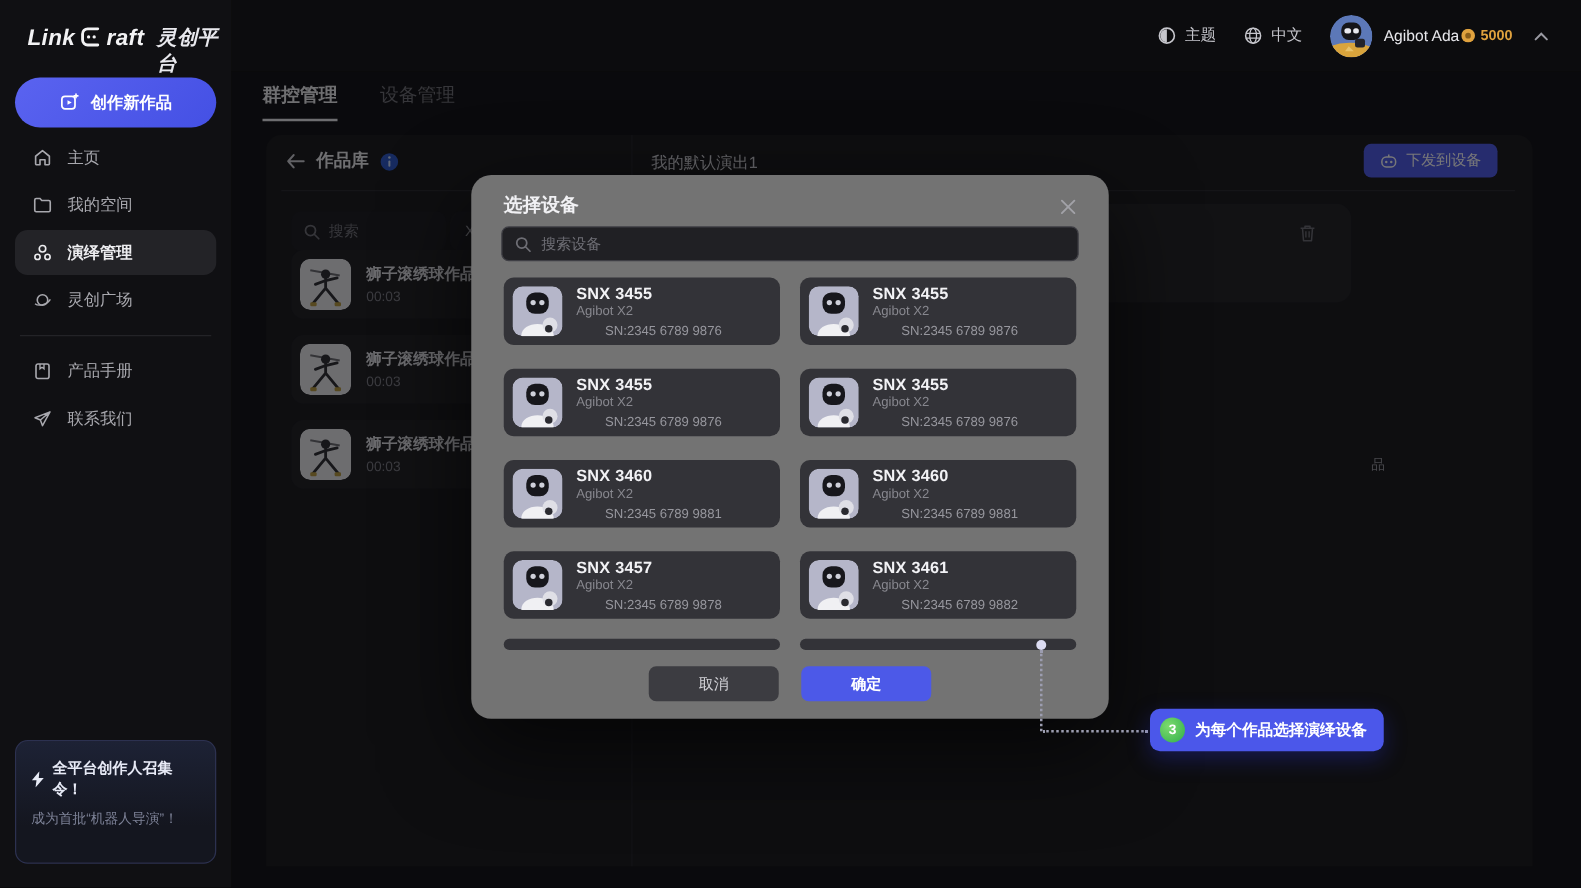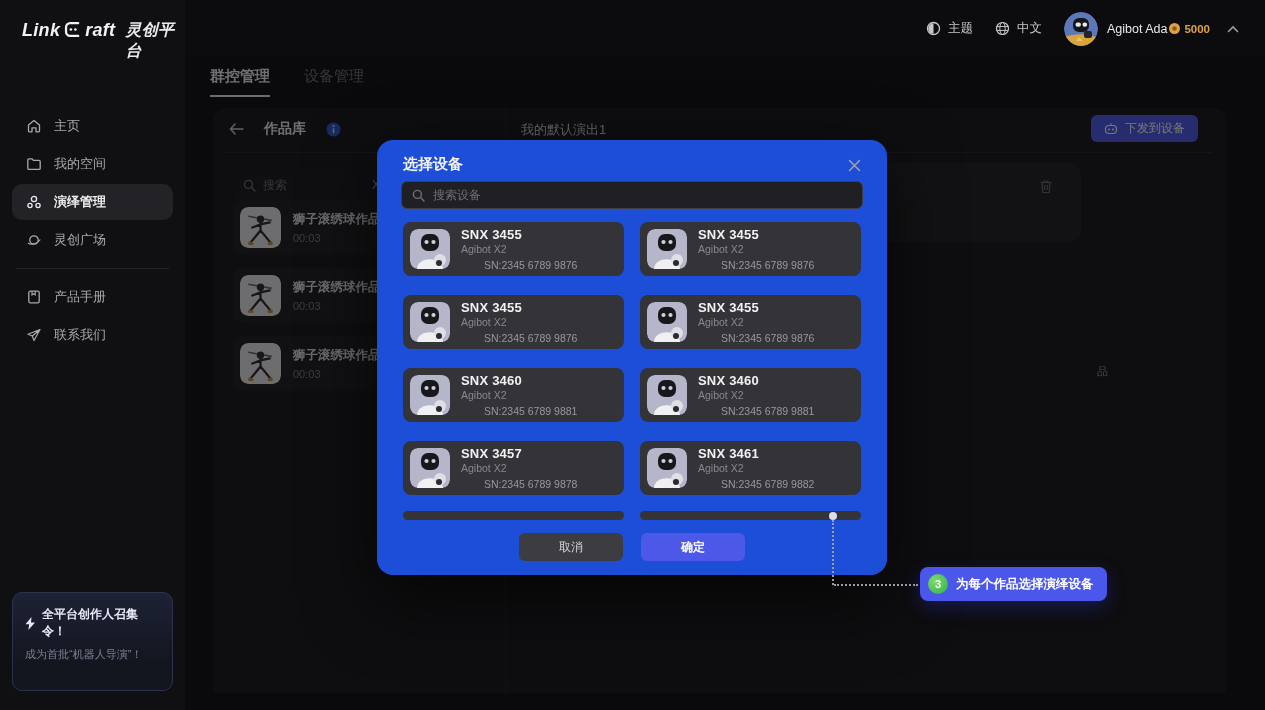--- a/index.html
+++ b/index.html
@@ -41,21 +41,21 @@
   
   .content { position:absolute; left:185px; top:57px; width:1080px; height:653px; background:#0f0f12; z-index:1; }
   .tabs { position:absolute; left:25px; top:10px; display:flex; gap:34px; }
   .tab { font-size:15px; color:#6f6f76; padding-bottom:9px; cursor:pointer; }
   .tab.active { color:#ededf0; font-weight:bold; border-bottom:2px solid #e9e9ee; }
   .panel { position:absolute; left:28px; top:51px; width:1013px; height:585px; background:#17171a; border-radius:12px 12px 0 0; }
   .h-divider { position:absolute; left:12px; right:14px; top:44px; height:1px; background:#26262b; }
   .v-divider { position:absolute; left:292px; top:0; bottom:0; width:1px; background:#222227; }
 
   
-  .lib-header { position:absolute; left:16px; top:12px; display:flex; align-items:center; gap:20px; color:#ededf0; font-size:14px; font-weight:bold; }
+  .lib-header { position:absolute; left:16px; top:12px; display:flex; align-items:center; gap:9px; color:#ededf0; font-size:14px; font-weight:bold; }
   .lib-search { position:absolute; left:20px; top:61px; width:124px; height:32px; background:#19191d; border-radius:8px;
     display:flex; align-items:center; gap:7px; padding:0 10px; }
   .lib-search input { flex:1; min-width:0; background:transparent; border:none; outline:none; color:#cfcfd4; font-size:12px; font-family:inherit; }
   .lib-search input::placeholder, .m-search input::placeholder { color:#6e6e75; }
   .chip { position:absolute; left:147px; top:61px; width:74px; height:32px; background:#19191d; border-radius:8px;
     color:#9a9aa1; font-size:12px; display:flex; align-items:center; padding-left:12px; cursor:pointer; }
   .work { position:absolute; left:20px; width:258px; height:55px; background:#1d1d21; border-radius:10px;
     display:flex; align-items:center; gap:12px; padding:7px; cursor:pointer; }
   .work-thumb { width:41px; height:41px; border-radius:8px; flex:0 0 auto; }
   .work-title { color:#e2e2e6; font-size:12.5px; font-weight:bold; }
@@ -67,21 +67,21 @@
   .edit-btn { width:26px; height:24px; background:#222227; border:1px solid #2e2e34; border-radius:7px;
     display:flex; align-items:center; justify-content:center; cursor:pointer; }
   .deploy-btn { position:absolute; right:28px; top:7px; height:27px; padding:0 13px; background:#4c59e8; border:none;
     border-radius:6px; color:#fff; font-size:12px; display:flex; align-items:center; gap:7px; cursor:pointer; }
   .sel-card { position:absolute; left:487px; top:55px; width:381px; height:79px; background:#1f1f23; border-radius:12px; }
   .trash-btn { position:absolute; right:28px; top:16px; cursor:pointer; }
   .frag { position:absolute; left:884px; top:256px; color:#96969d; font-size:11px; }
 
   
   .backdrop { position:absolute; left:185px; top:57px; width:1080px; height:653px; background:rgba(8,8,10,.55); z-index:5; }
-  .modal { position:absolute; left:377px; top:140px; width:510px; height:435px; background:#1d4ed8; border-radius:16px;
+  .modal { position:absolute; left:377px; top:140px; width:510px; height:435px; background:#737373; border-radius:16px;
     box-shadow:0 24px 70px rgba(0,0,0,.65); z-index:10; }
   .m-title { position:absolute; left:26px; top:15px; color:#f1f1f4; font-size:15px; font-weight:bold; }
   .m-close { position:absolute; right:22px; top:14px; width:22px; height:22px; display:flex; align-items:center; justify-content:center; cursor:pointer; }
   .m-search { position:absolute; left:24px; top:41px; width:462px; height:28px; background:#202024; border:1px solid #3e3e44;
     border-radius:6px; display:flex; align-items:center; gap:8px; padding:0 10px; }
   .m-search input { flex:1; background:transparent; border:none; outline:none; color:#d6d6da; font-size:12px; font-family:inherit; }
   .dev-grid { position:absolute; left:26px; top:82px; width:458px; display:flex; flex-wrap:wrap; gap:19px 16px; }
   .dev-card { width:221px; height:54px; background:#333338; border-radius:8px; display:flex; align-items:center; gap:11px; padding:7px; cursor:pointer; }
   .dev-thumb { width:40px; height:40px; border-radius:8px; flex:0 0 auto; }
   .dev-name { color:#f2f2f5; font-size:13px; font-weight:bold; letter-spacing:.2px; }
@@ -138,20 +138,30 @@
         <svg width="19" height="19" viewBox="0 0 20 20">
             <path d="M16 3.2 H7.5 A4.3 4.3 0 0 0 3.2 7.5 v5 A4.3 4.3 0 0 0 7.5 16.8 H16" fill="none" stroke="#f2f2f4" stroke-width="2.4" stroke-linecap="round"></path>
             <circle cx="8.3" cy="10" r="1.4" fill="#f2f2f4"></circle>
             <circle cx="13" cy="10" r="1.4" fill="#f2f2f4"></circle>
           </svg>
       </span>
       <span>raft</span>
       <span class="suffix">灵创平台</span>
     </div>
 
+    <button class="create-btn">
+      <span>
+        <svg width="16" height="16" viewBox="0 0 16 16">
+            <rect x="1.5" y="3" width="10.5" height="10" rx="2.5" fill="none" stroke="#fff" stroke-width="1.4"></rect>
+            <path d="M6 6.2 L9.4 8 L6 9.8 Z" fill="#fff"></path>
+            <path d="M12.8 1.2 v3 M11.3 2.7 h3" stroke="#fff" stroke-width="1.3" stroke-linecap="round"></path>
+          </svg>
+      </span>
+      <span>创作新作品</span>
+    </button>
 
     <nav class="nav">
       <div class="nav-item">
         <span>
             <svg width="16" height="16" viewBox="0 0 16 16">
               <path d="M2.5 7 L8 2.5 L13.5 7 V13 a.8.8 0 0 1 -.8.8 H10 V9.8 H6 V13.8 H3.3 a.8.8 0 0 1 -.8-.8 Z" fill="none" stroke="#a8a8ae" stroke-width="1.3" stroke-linejoin="round"></path>
             </svg>
           </span>
         <span>主页</span>
       </div>

